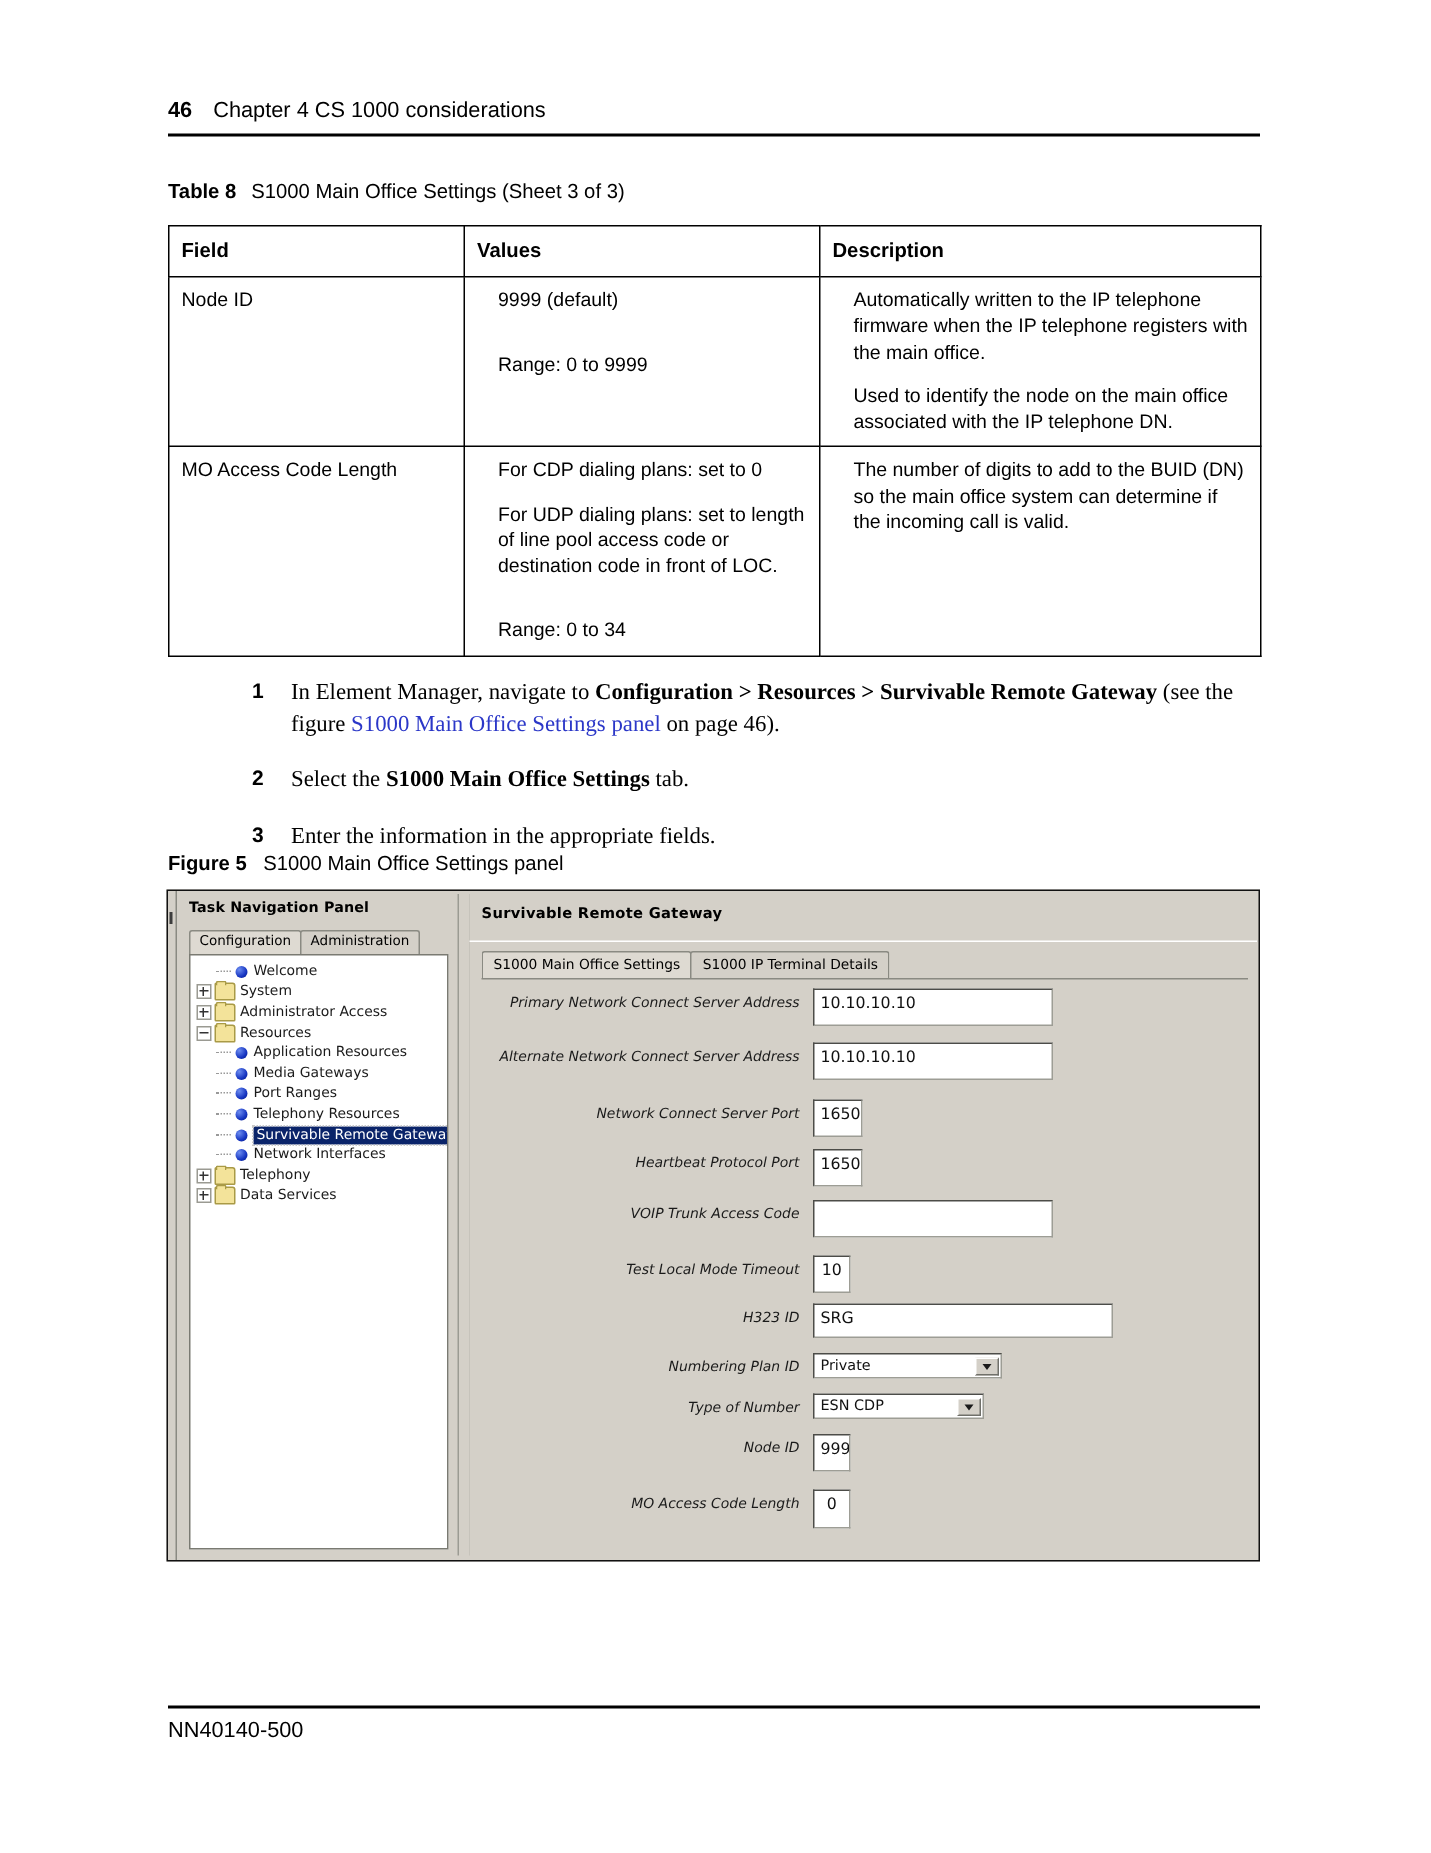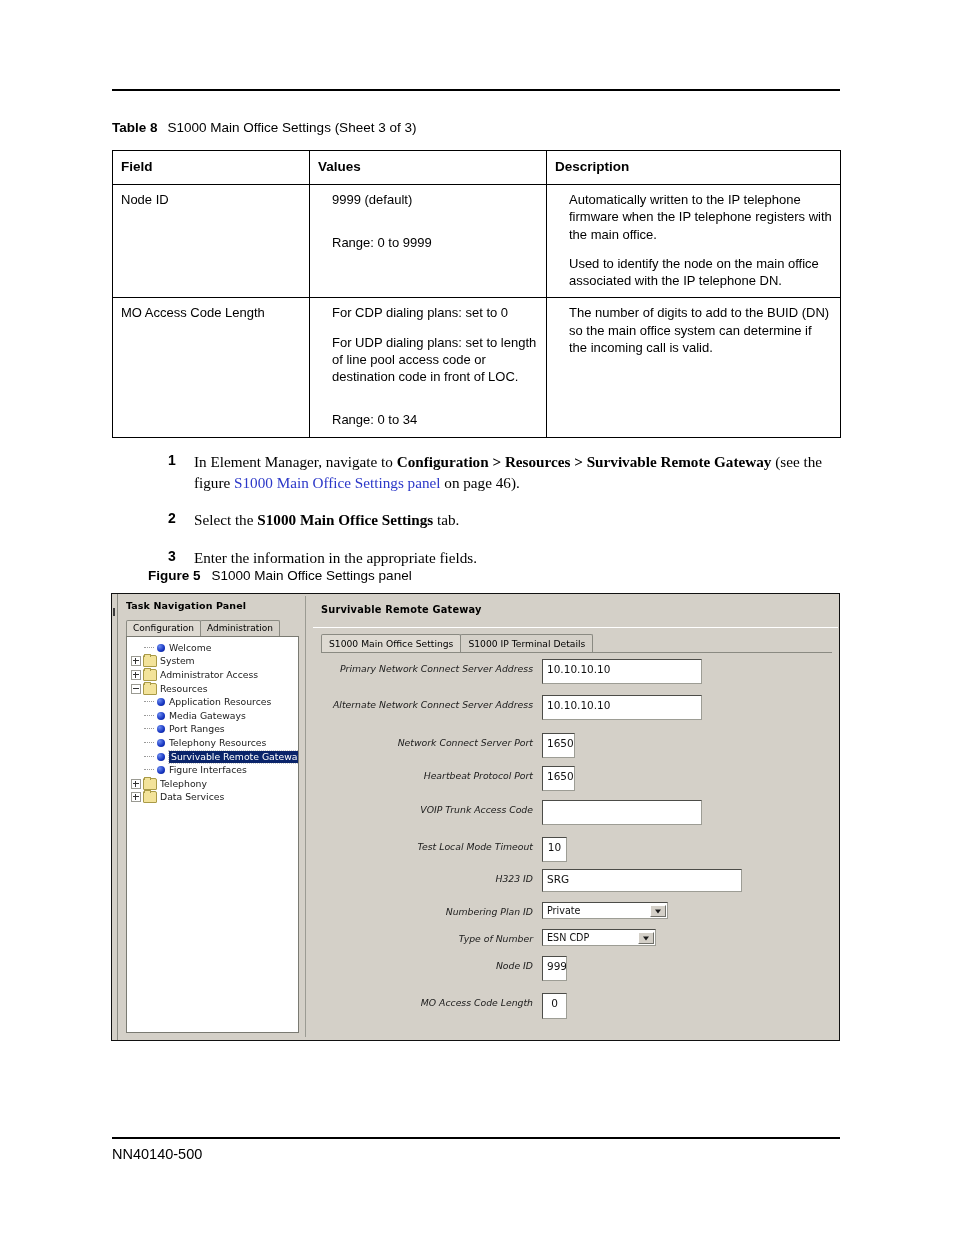--- a/index.html
+++ b/index.html
@@ -84,21 +84,21 @@
     font-size:15.2px; line-height:1.35;
   }
   .step-body b { font-weight:bold; }
   .xref { color:#2b37c8; }
 
   
   .figure-caption {
     position:absolute; left:112px; top:568px;
     font-size:13.5px;
   }
-  .figure-caption .fig-label { font-weight:bold;margin-left:36px; }
+  .figure-caption .fig-label { font-weight:bold; }
   .figure-caption .fig-text { margin-left:11px; }
 
   
   .screenshot {
     position:absolute; left:111px; top:593px;
     width:729px; height:448px;
     border:1.5px solid #111111;
     background:#d4d0c8;
     box-sizing:border-box;
     overflow:hidden;
@@ -264,20 +264,24 @@
     transform:translate(-50%,-40%);
     border-left:3.5px solid transparent; border-right:3.5px solid transparent;
     border-top:4px solid #1a1a1a;
   }
 </style>
 </head>
 <body>
 
 <div class="page">
 
+  <div class="header-row">
+    <span class="header-page-num">46</span>
+    <span class="header-title">Chapter 4  CS 1000 considerations</span>
+  </div>
   <div class="header-rule"></div>
 
   <div class="table-caption">
     <span class="cap-label">Table 8</span><span class="cap-text">S1000 Main Office Settings (Sheet 3 of 3)</span>
   </div>
 
   <table class="data-table">
     <thead>
       <tr>
         <th class="col-field">Field</th>
@@ -397,21 +401,21 @@
             <div class="tree-row selected">
               <span class="tree-indent" style="width: 15px; flex: 0 0 15px;"></span>
               <span class="dash-lead"></span>
               <span class="bullet"></span>
               <span class="tree-label">Survivable Remote Gateway</span>
             </div>
             <div class="tree-row">
               <span class="tree-indent" style="width: 15px; flex: 0 0 15px;"></span>
               <span class="dash-lead"></span>
               <span class="bullet"></span>
-              <span class="tree-label">Figure Interfaces</span>
+              <span class="tree-label">Network Interfaces</span>
             </div>
             <div class="tree-row">
               <span class="tree-indent" style="width: 2px; flex: 0 0 2px;"></span>
               <span class="plus-box plus"></span>
               <span class="folder"></span>
               <span class="tree-label">Telephony</span>
             </div>
             <div class="tree-row">
               <span class="tree-indent" style="width: 2px; flex: 0 0 2px;"></span>
               <span class="plus-box plus"></span>

